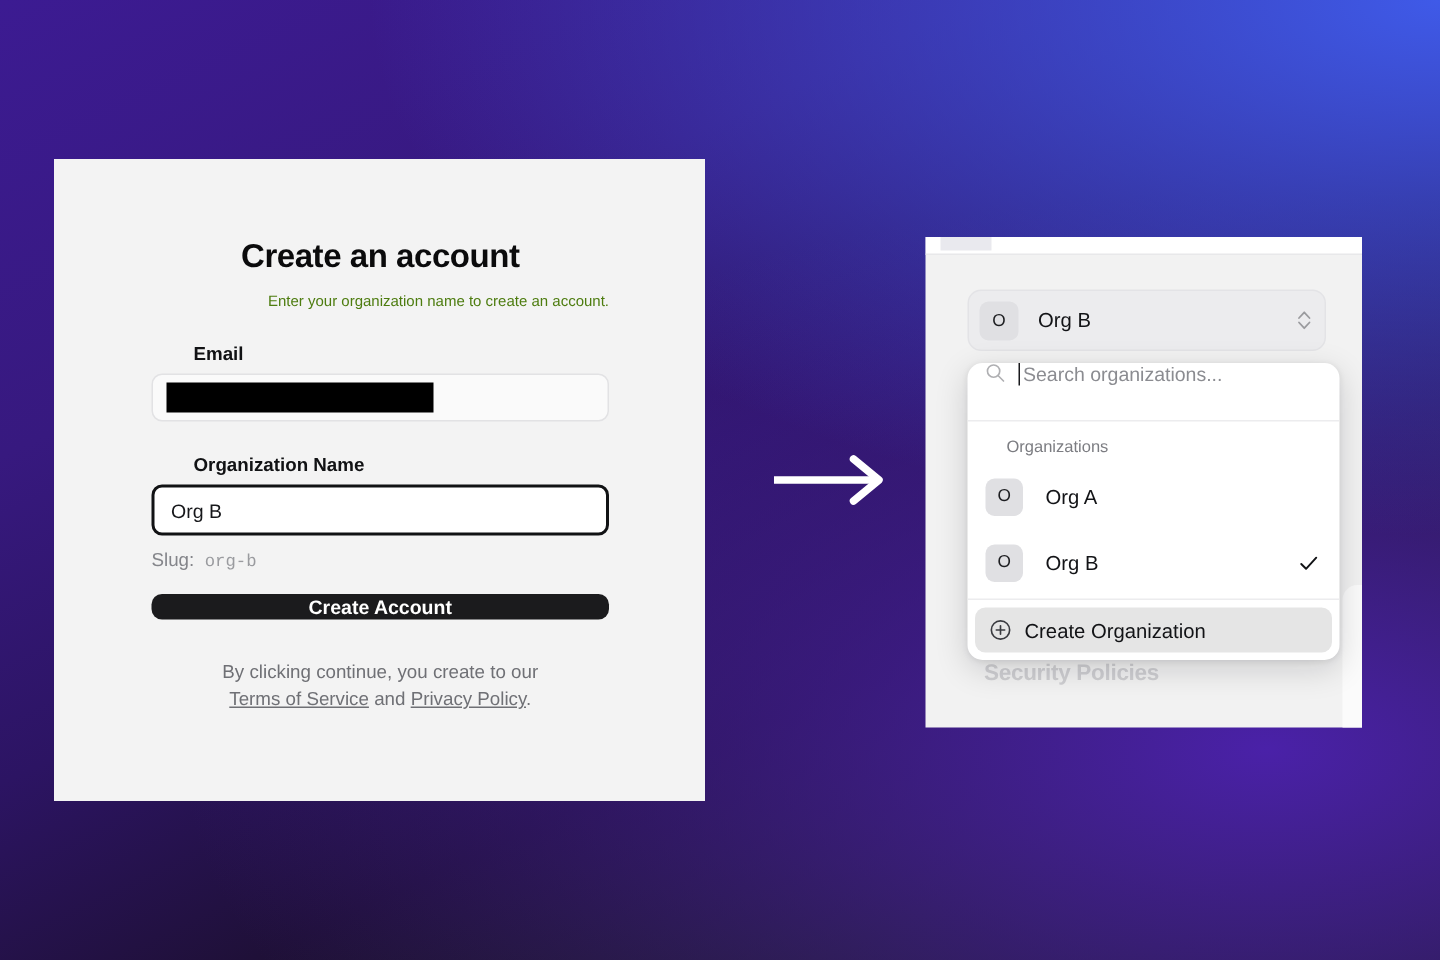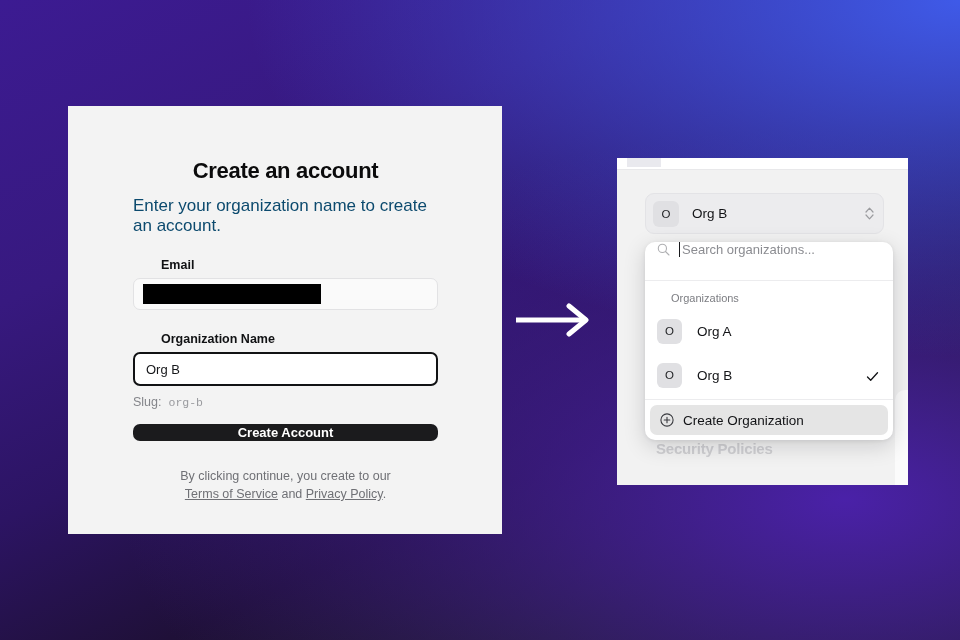--- a/index.html
+++ b/index.html
@@ -20,21 +20,21 @@
     overflow: hidden;
     background:
       radial-gradient(ellipse 120% 90% at 100% 0%, #3f5ae8 0%, rgba(63,90,232,0) 62%),
       radial-gradient(ellipse 130% 100% at 88% 78%, #4a21a8 0%, rgba(74,33,168,0) 58%),
       linear-gradient(155deg, #3c1b92 0%, #37197f 28%, #2c1463 48%, #1f1038 66%, #1a1a1c 82%, #181818 100%);
   }
 
   
   .left-card {
     position: absolute;
-    left: 68px;
+    left: 36px;
     top: 106px;
     width: 434px;
     height: 428px;
     background: #f3f3f3;
     box-sizing: border-box;
     padding: 0;
   }
   .lc-inner {
     position: absolute;
     left: 65px;
@@ -44,23 +44,23 @@
   .lc-title {
     margin-top: 52px;
     font-size: 22px;
     font-weight: bold;
     color: #0b0b0c;
     text-align: center;
     letter-spacing: -0.3px;
   }
   .lc-sub {
     margin-top: 12px;
-    font-size: 17px;
-    color: #0c4a6e;
-    text-align: left;
+    font-size: 10px;
+    color: #4d7c0f;
+    text-align: right;
   }
   .field-label {
     font-size: 12.5px;
     font-weight: bold;
     color: #111214;
     margin-top: 22px;
     margin-bottom: 6px;
     padding-left: 28px;
   }
   .input-box {

